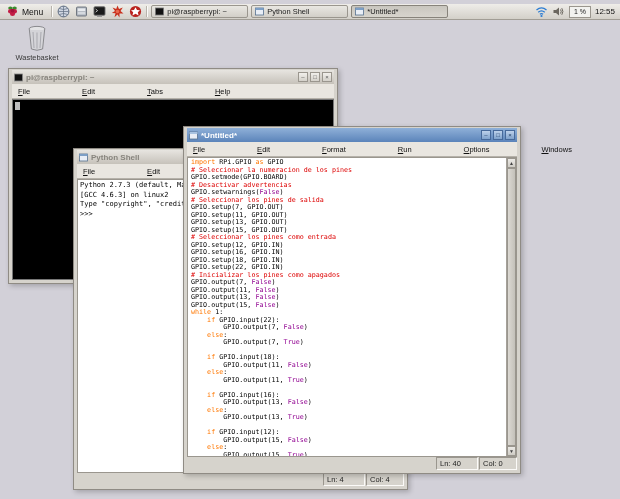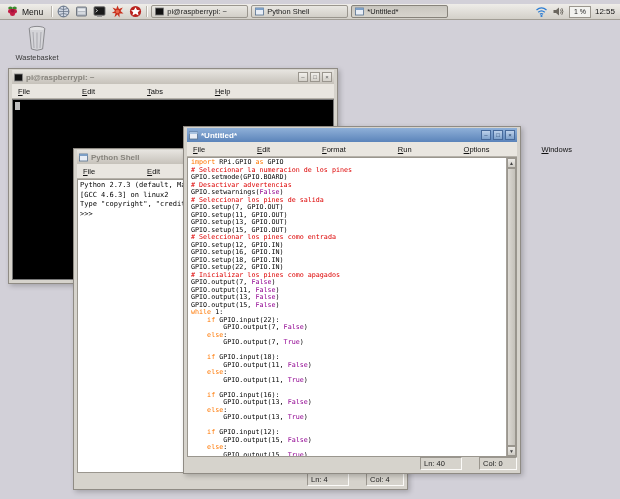--- a/index.html
+++ b/index.html
@@ -37,21 +37,21 @@
   .titlebar.active { background:linear-gradient(#8fb0d8,#5b84ba); color:#fff; }
   .winbtns { margin-left:auto; display:flex; gap:2px; }
   .wbtn { width:10px; height:10px; font-size:6px; line-height:8px; text-align:center;
     border:1px solid #9a968e; background:linear-gradient(#f1efeb,#d4d1ca); color:#555; }
   .titlebar.active .wbtn { background:linear-gradient(#bdd1ea,#7fa2cc); border-color:#46699a; color:#1e3c64; }
   .menubar { height:15px; background:#e9e6e0; border-bottom:1px solid #b5b1a9;
     display:flex; align-items:center; padding:0 2px; flex:0 0 auto;gap:44px; }
   .menu-item { display:inline-block; font-size:7.5px; color:#111; padding:1px 4px; }
   .menu-item::first-letter { text-decoration:underline; }
   .statusbar { height:13px; background:#d6d3cc; display:flex; justify-content:flex-end;
-    align-items:stretch; gap:17px; flex:0 0 auto; }
+    align-items:stretch; gap:1px; flex:0 0 auto; }
   .statcell { border:1px solid; border-color:#9a968e #fbfaf8 #fbfaf8 #9a968e;
     font-size:7.5px; color:#222; padding:0 3px; display:flex; align-items:center; }
   .statcell.ln { min-width:42px; } .statcell.col { min-width:38px; }
 
   
   .vscroll { position:absolute; top:0; right:0; bottom:0; width:10px;
     background:#cdc9c1; border-left:1px solid #a5a19a; }
   .varrow { position:absolute; left:0; width:9px; height:10px; background:linear-gradient(#eceae6,#cfccc5);
     border:1px solid #9a968e; font-size:5px; line-height:8px; text-align:center; color:#444; }
   .varrow.up { top:0; } .varrow.down { bottom:0; }

